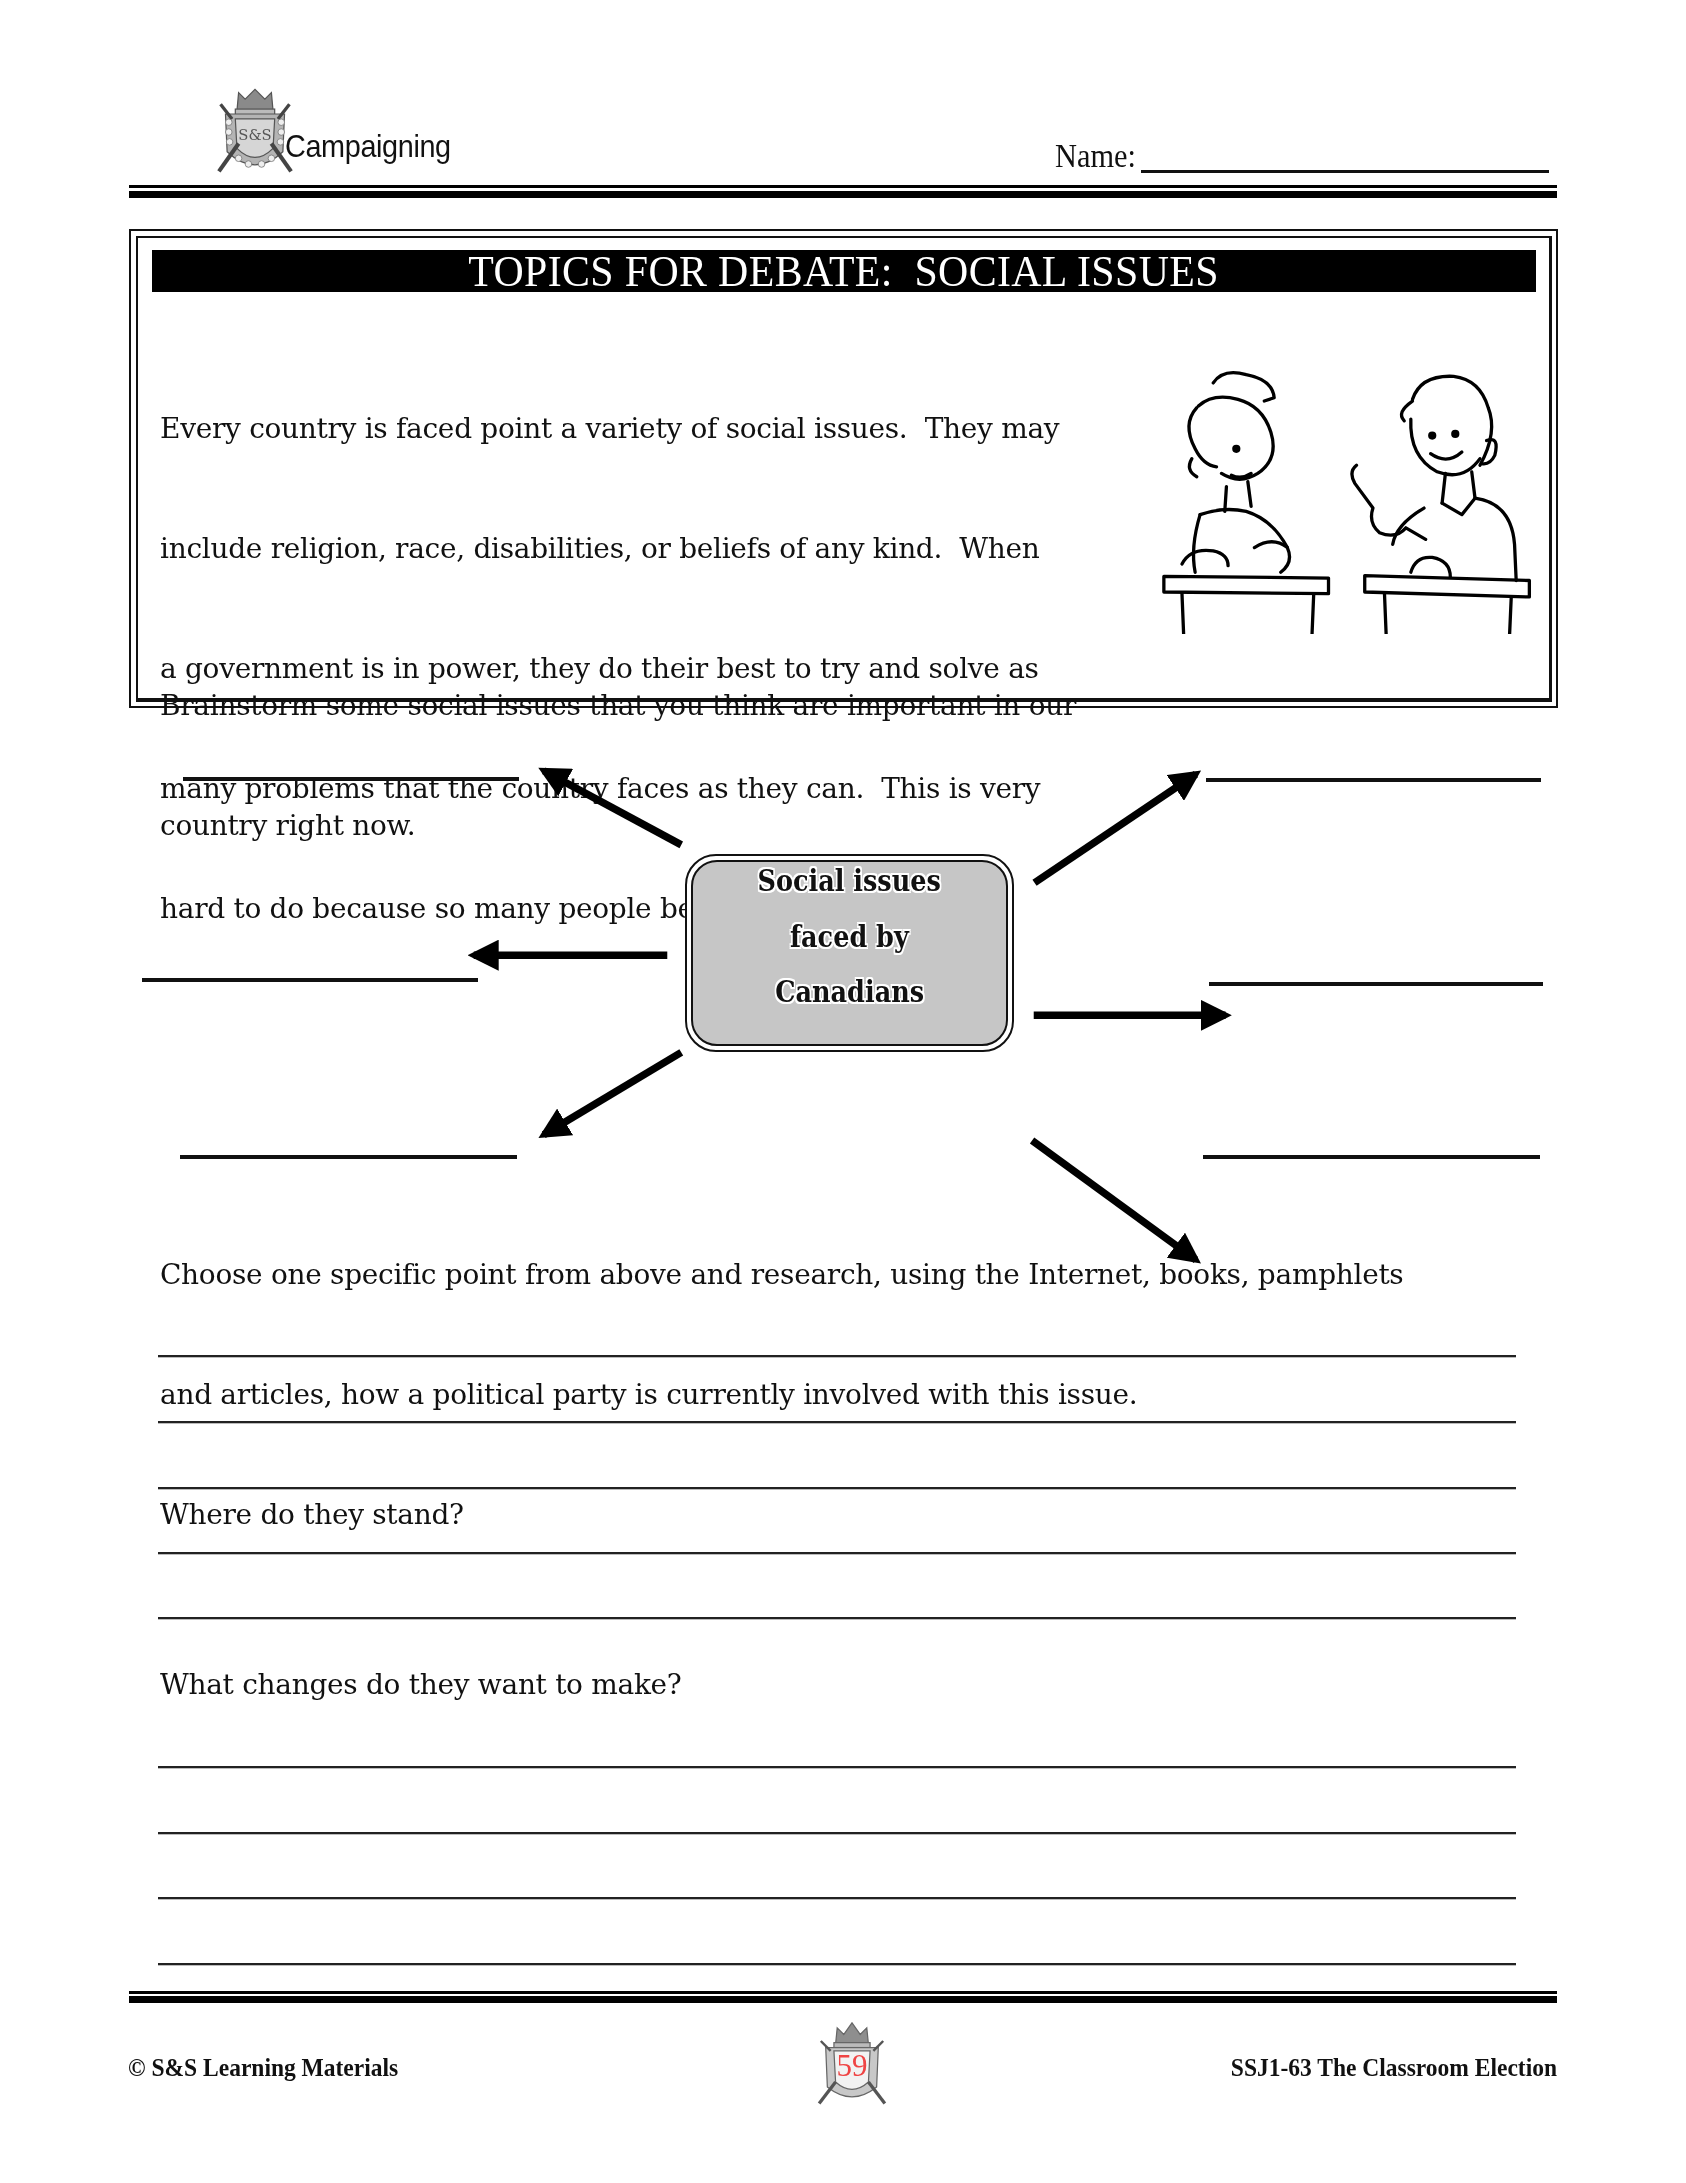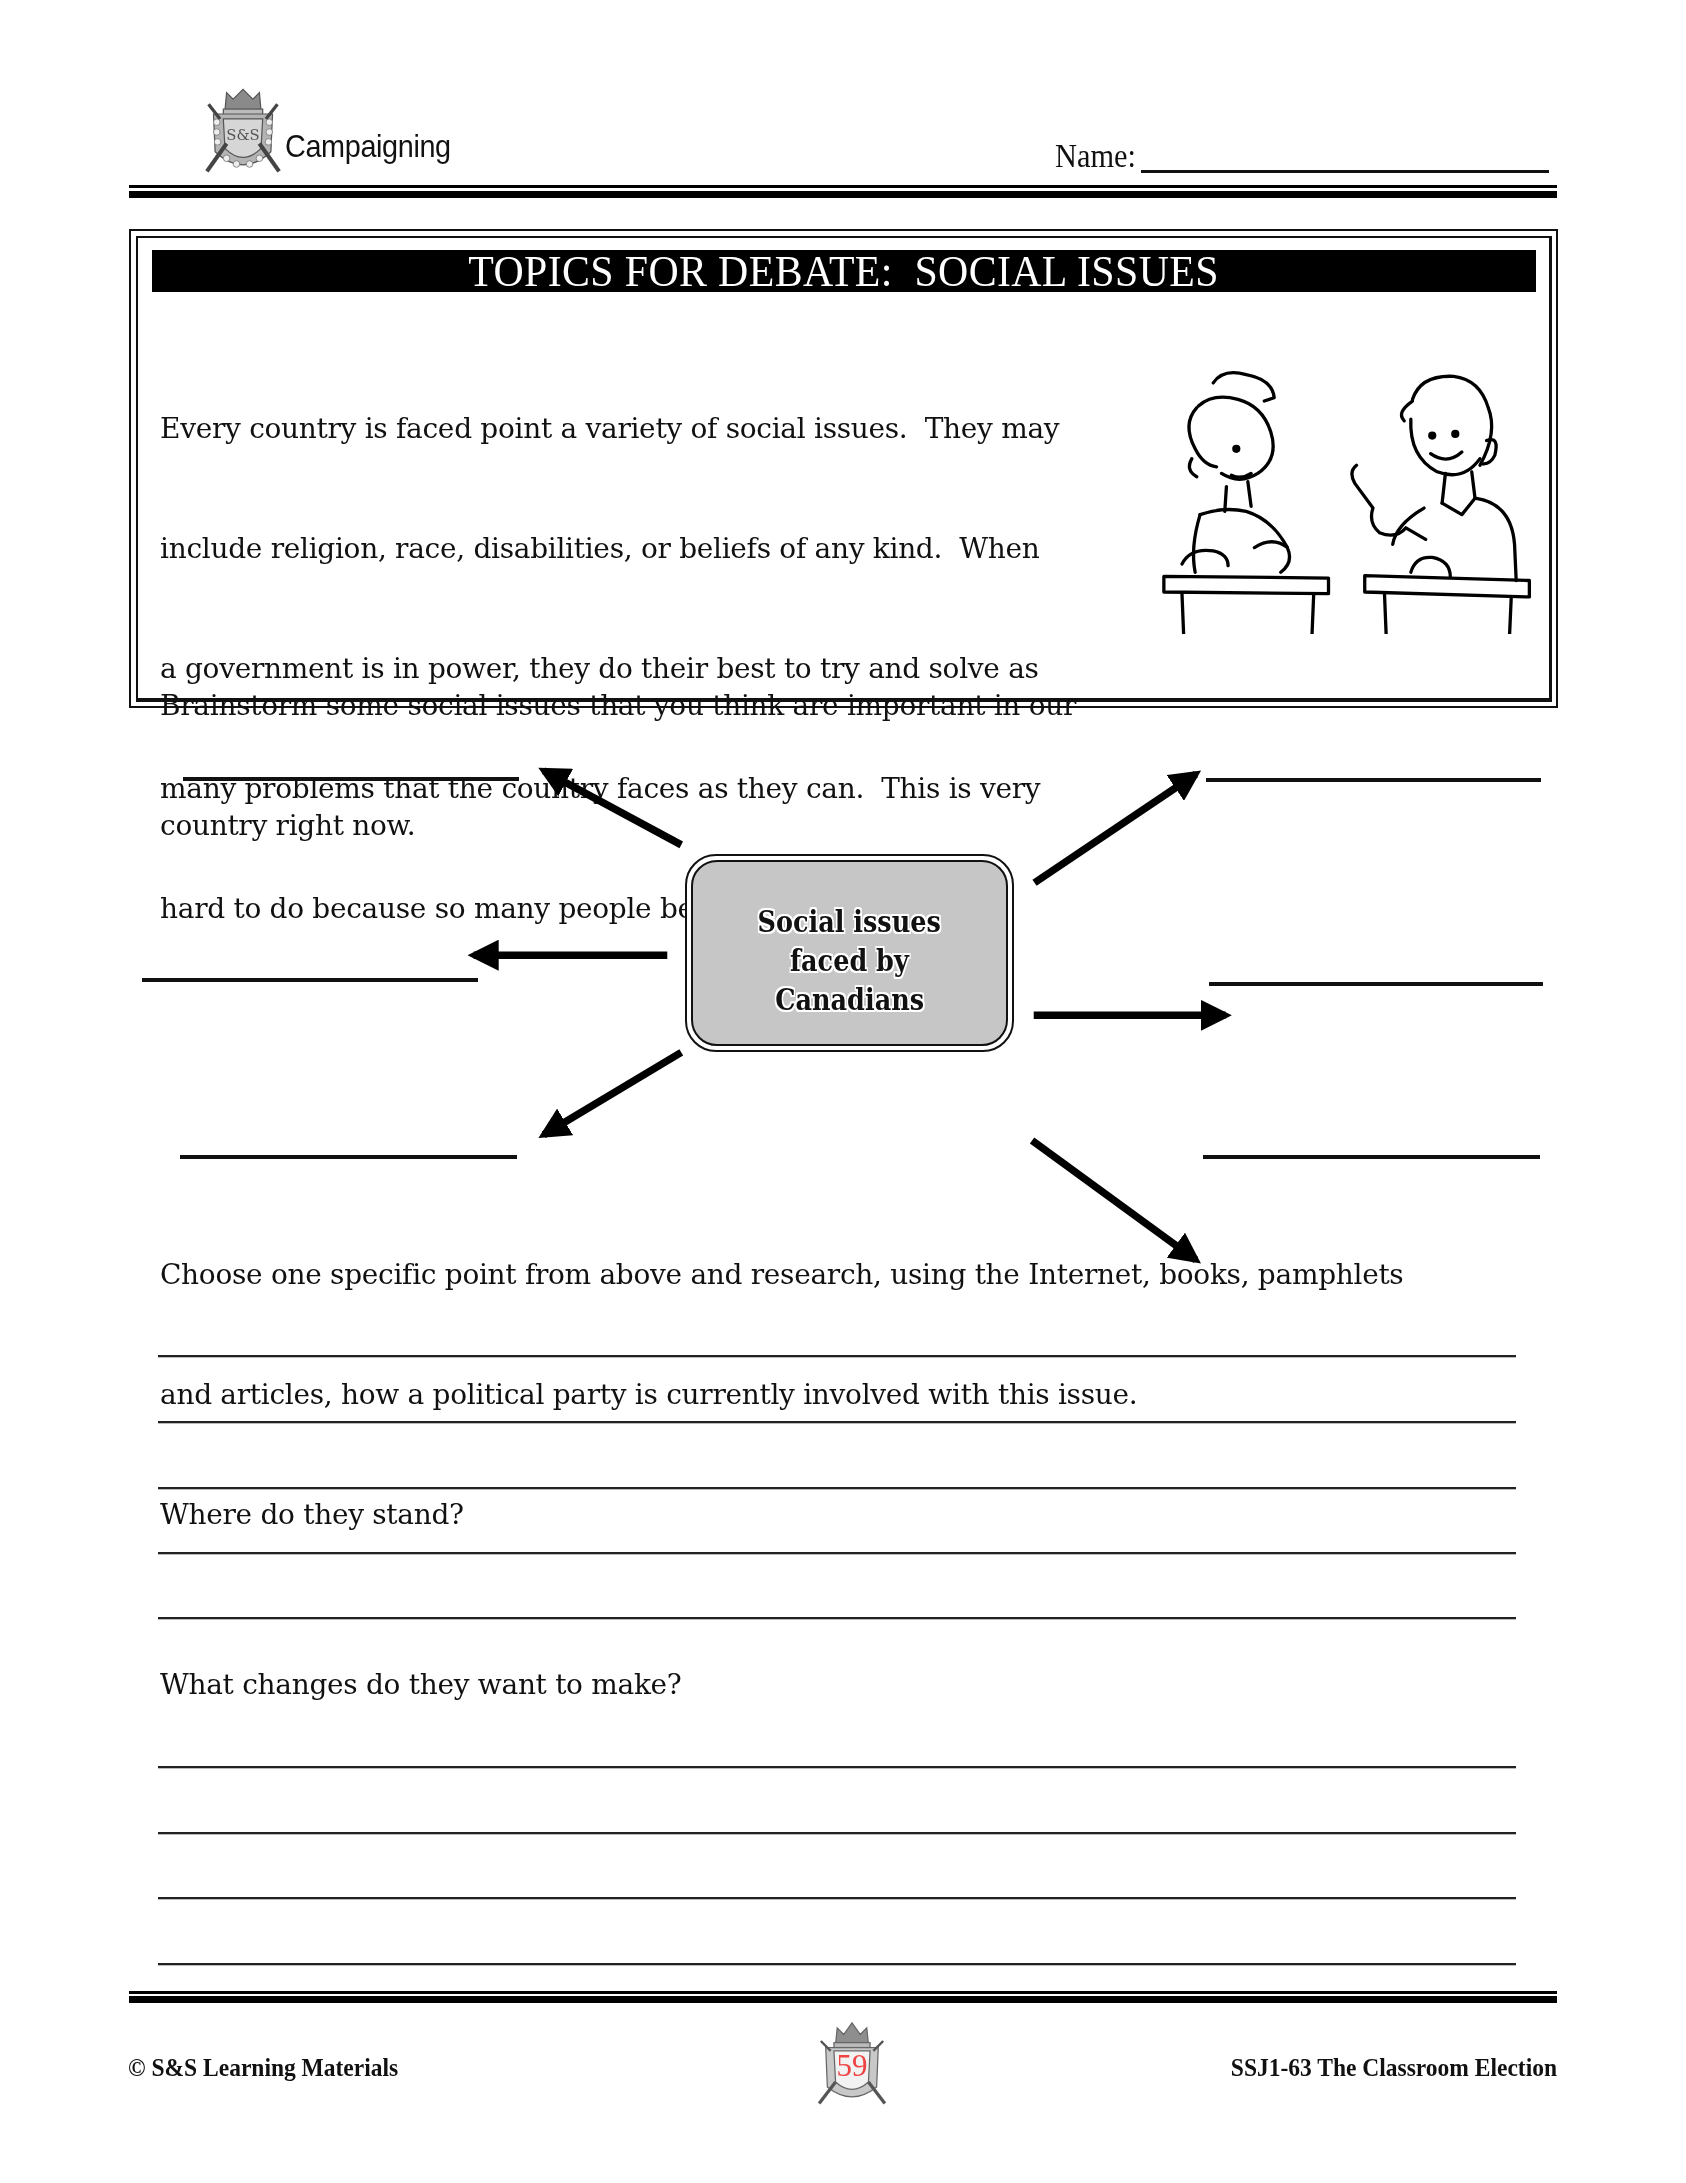--- a/index.html
+++ b/index.html
@@ -21,35 +21,35 @@
   .title-bar { position: absolute; left: 152px; top: 250px; width: 1384px; height: 42px; background: #000; display: flex; align-items: center; justify-content: center; }
   .title-text { color: #fff; font-family: "Liberation Serif", serif; font-size: 45px; line-height: 1; letter-spacing: 0.4px; white-space: pre; transform: scaleX(0.93); }
   .para { position: absolute; left: 160px; font-family: "DejaVu Serif", serif; font-size: 28px; line-height: 40px; color: #111; white-space: pre; letter-spacing: -0.3px; }
   .illustration { position: absolute; left: 1149px; top: 350px; width: 387px; height: 284px; }
 
   
   .diagram { position: absolute; left: 0; top: 0; width: 1687px; height: 2183px; pointer-events: none; }
   .diagram svg { position: absolute; left: 0; top: 0; }
   .blank { position: absolute; height: 4.1px; background: #111; pointer-events: auto; }
   .center-box { position: absolute; left: 685px; top: 854px; width: 329px; height: 198px; border: 2.5px solid #111; border-radius: 31px; padding: 4.1px; background: #fff; }
-  .center-inner { width: 100%; height: 100%; border: 2.5px solid #111; border-radius: 26px; background: #c6c6c6; display: flex; flex-direction: column; align-items: center; justify-content: flex-end; padding-bottom: 24px; }
+  .center-inner { width: 100%; height: 100%; border: 2.5px solid #111; border-radius: 26px; background: #c6c6c6; display: flex; flex-direction: column; align-items: center; justify-content: space-between; padding-bottom: 32px; }
   .center-line { font-family: "DejaVu Serif", serif; font-weight: bold; font-size: 29px; line-height: 39px; color: #111; text-shadow: -1.6px 0 #fff, 1.6px 0 #fff, 0 -1.6px #fff, 0 1.6px #fff, -1.6px -1.6px #fff, 1.6px 1.6px #fff, -1.6px 1.6px #fff, 1.6px -1.6px #fff; transform: scaleX(0.88); }
 
   
   .question { position: absolute; left: 160px; font-family: "DejaVu Serif", serif; font-size: 28px; line-height: 40px; color: #111; white-space: pre; letter-spacing: -0.3px; }
   .answer-line { position: absolute; left: 158px; width: 1358px; height: 2.5px; background: #222; border-bottom: 0.8px solid #bbb; }
 
   
   .footer-text { position: absolute; font-family: "Liberation Serif", serif; font-weight: bold; font-size: 25px; color: #111; white-space: pre; }
   .page-num { position: absolute; left: 829px; top: 2048px; width: 46px; text-align: center; font-family: "Liberation Serif", serif; font-size: 31px; color: #ef4444; }
 </style>
 </head>
 <body>
 
-<div class="crest" style="left:202px;top:86px;width:82px;height:97px;">
+<div class="crest" style="left:214px;top:86px;width:82px;height:97px;">
   <svg viewBox="0 0 100 118">
     <g fill="#9a9a9a" stroke="#555" stroke-width="1.5">
       <path d="M30 8 L38 16 L50 4 L62 16 L70 8 L72 30 L28 30 Z" fill="#8a8a8a"></path>
       <rect x="26" y="28" width="48" height="8" fill="#bbb"></rect>
       <path d="M14 34 L86 34 L84 80 Q50 112 16 80 Z" fill="#b4b4b4"></path>
       <path d="M26 40 L74 40 L72 76 Q50 98 28 76 Z" fill="#d6d6d6"></path>
       <line x1="6" y1="104" x2="30" y2="70" stroke="#444" stroke-width="5"></line>
       <line x1="94" y1="104" x2="70" y2="70" stroke="#444" stroke-width="5"></line>
       <line x1="8" y1="22" x2="22" y2="40" stroke="#444" stroke-width="4"></line>
       <line x1="92" y1="22" x2="78" y2="40" stroke="#444" stroke-width="4"></line>

